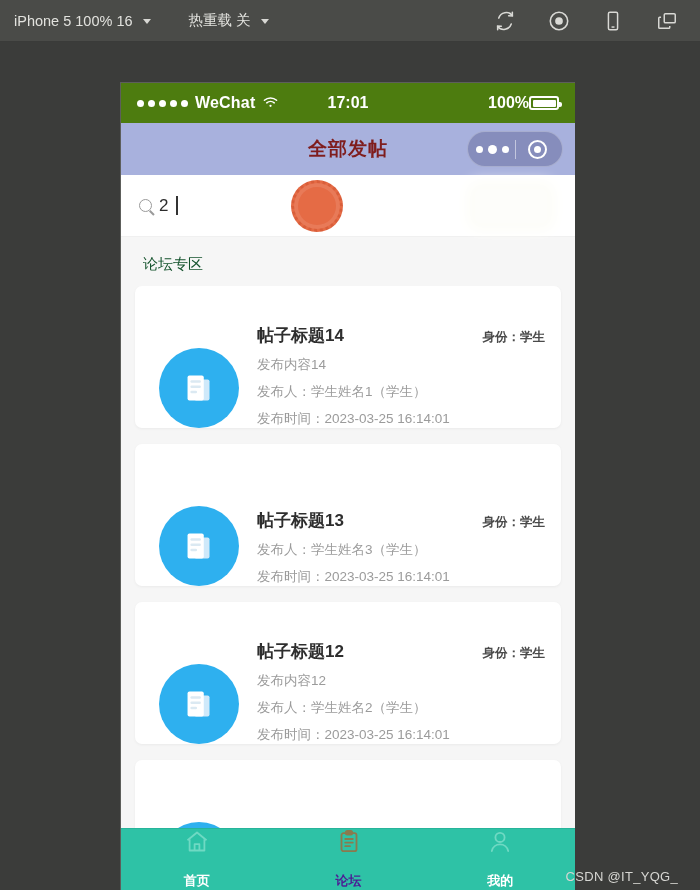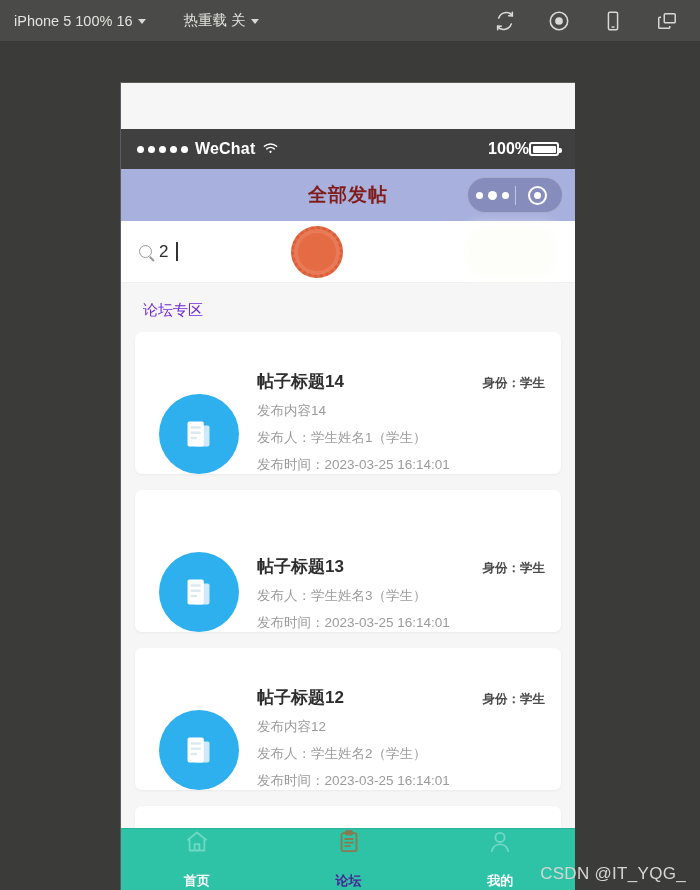--- a/index.html
+++ b/index.html
@@ -17,21 +17,21 @@
   .sim-toolbar {
     position: absolute; top: 0; left: 0;
     width: 700px; height: 42px;
     background: #4a4b48;
     display: flex; align-items: center;
     border-bottom: 1px solid #3a3b39;
   }
   .tb-item {
     color: #e2e2de;
     font-size: 14.5px;
-    display: flex; align-items: center; gap: 5px;
+    display: flex; align-items: center; gap: 10px;
     white-space: nowrap;
   }
   .tb-device { margin-left: 14px; }
   .tb-hot { margin-left: 38px; }
   .caret {
     display: inline-block;
     width: 0; height: 0;
     border-left: 4px solid transparent;
     border-right: 4px solid transparent;
     border-top: 5px solid #d8d8d4;
@@ -48,28 +48,27 @@
     width: 455px; height: 808px;
     background: #f6f6f6;
     overflow: hidden;
     border-left: 1px solid #5d5e5b;
     border-top: 1px solid #5d5e5b;
   }
 
   
   .statusbar {
     height: 40px;
-    background: #404040;
+    background: #4d7c0f;
     display: flex; align-items: center;
     padding: 0 16px;
     color: #ffffff;
     font-size: 16px;
     font-weight: bold;
     position: relative;
-    margin-top: 46px;
   }
   .sb-left { display: flex; align-items: center; gap: 7px; }
   .dots { display: flex; gap: 4px; }
   .dots i {
     width: 7px; height: 7px; border-radius: 50%;
     background: #fff; display: block;
   }
   .carrier { font-size: 16px; letter-spacing: .2px; }
   .wifi { margin-left: 1px; }
   .sb-time {
@@ -177,21 +176,21 @@
     background: #e2572c;
     opacity: .88;
     border: 3px dotted rgba(210,70,30,.85);
     box-shadow: inset 0 0 0 4px rgba(255,255,255,.10);
   }
 
   
   .section-label {
     padding: 18px 22px 12px;
     font-size: 15px;
-    color: #6d28d9;
+    color: #14532d;
     background: #f6f6f6;
   }
 
   
   .list {
     background: #f6f6f6;
     padding: 0 14px;
     height: 574px;
     overflow: hidden;
   }
@@ -245,23 +244,23 @@
   }
   .tab-label {
     font-size: 13px; color: #ffffff; font-weight: bold;
   }
   .tab.active .tab-label { color: #4c1d95; }
   .tab svg { display: block; }
 
   
   .watermark {
     position: absolute;
-    right: 14px; bottom: 6px;
+    right: 22px; bottom: 6px;
     color: #d6d6d2;
-    font-size: 17px;
+    font-size: 13px;
     letter-spacing: .3px;
     z-index: 10;
     margin-top: 31px;
   }
 </style>
 </head>
 <body>
 
 <div class="sim-toolbar">
   <div class="tb-item tb-device">
@@ -316,20 +315,21 @@
       </span>
       <span class="carrier">WeChat</span>
       <span class="wifi">
         <svg width="15" height="12" viewBox="0 0 16 12" fill="none" stroke="#ffffff" stroke-width="1.6" stroke-linecap="round">
           <path d="M1.5 4.2 A9.5 9.5 0 0 1 14.5 4.2"></path>
           <path d="M4 6.9 A6 6 0 0 1 12 6.9"></path>
           <circle cx="8" cy="10" r="1.2" fill="#ffffff" stroke="none"></circle>
         </svg>
       </span>
     </div>
+    <div class="sb-time">17:01</div>
     <div class="sb-right">
       <span>100%</span>
       <span class="battery">
           <i></i>
         </span>
     </div>
   </div>
 
   <div class="navbar">
     <div class="nav-title">全部发帖</div>

